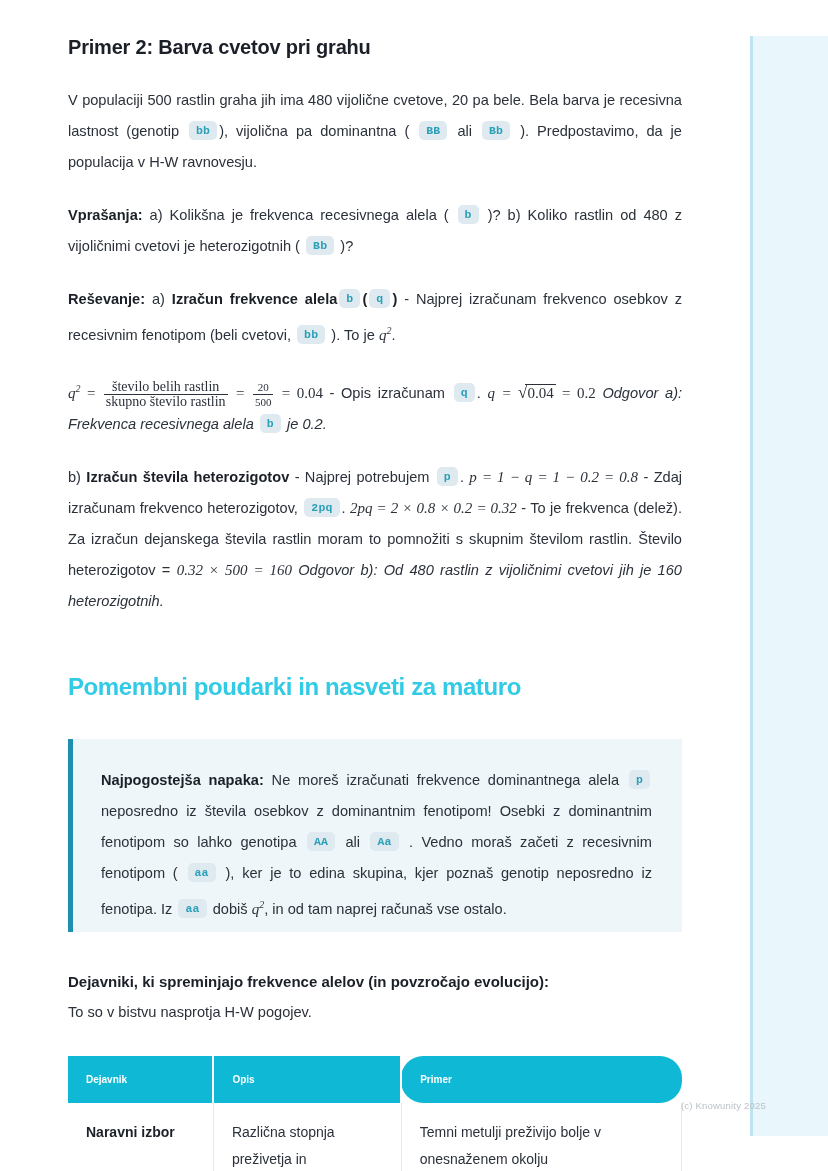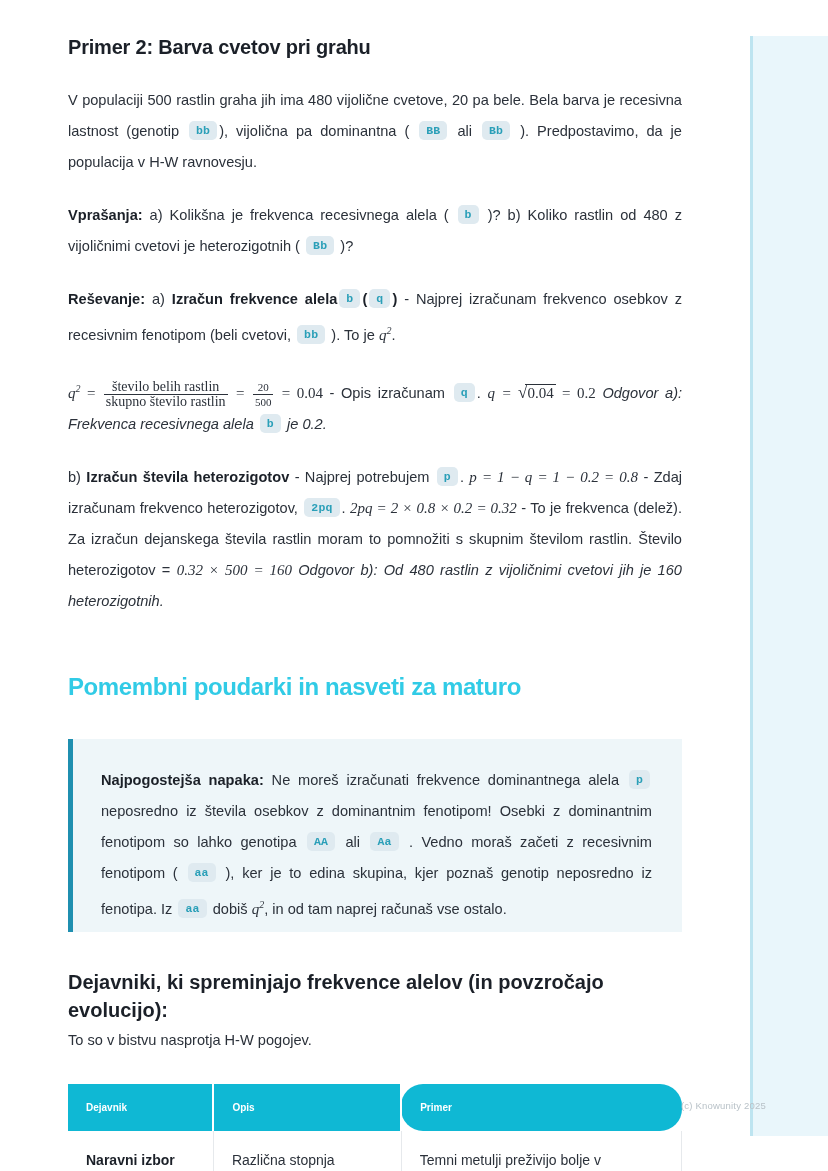--- a/index.html
+++ b/index.html
@@ -121,21 +121,21 @@
   }
   .callout p {
     font-size: 14.6px;
     line-height: 31px;
     margin: 0;
     text-align: justify;
     color: #2b313a;
   }
 
   .subhead {
-    font-size: 20px;
+    font-size: 15px;
     line-height: 28px;
     margin: 0 0 2px 0;
     font-weight: bold;
     color: #1b2028;
   }
   .subline {
     font-size: 14.6px;
     line-height: 28px;
     margin: 0 0 30px 0;
     color: #2b313a;

